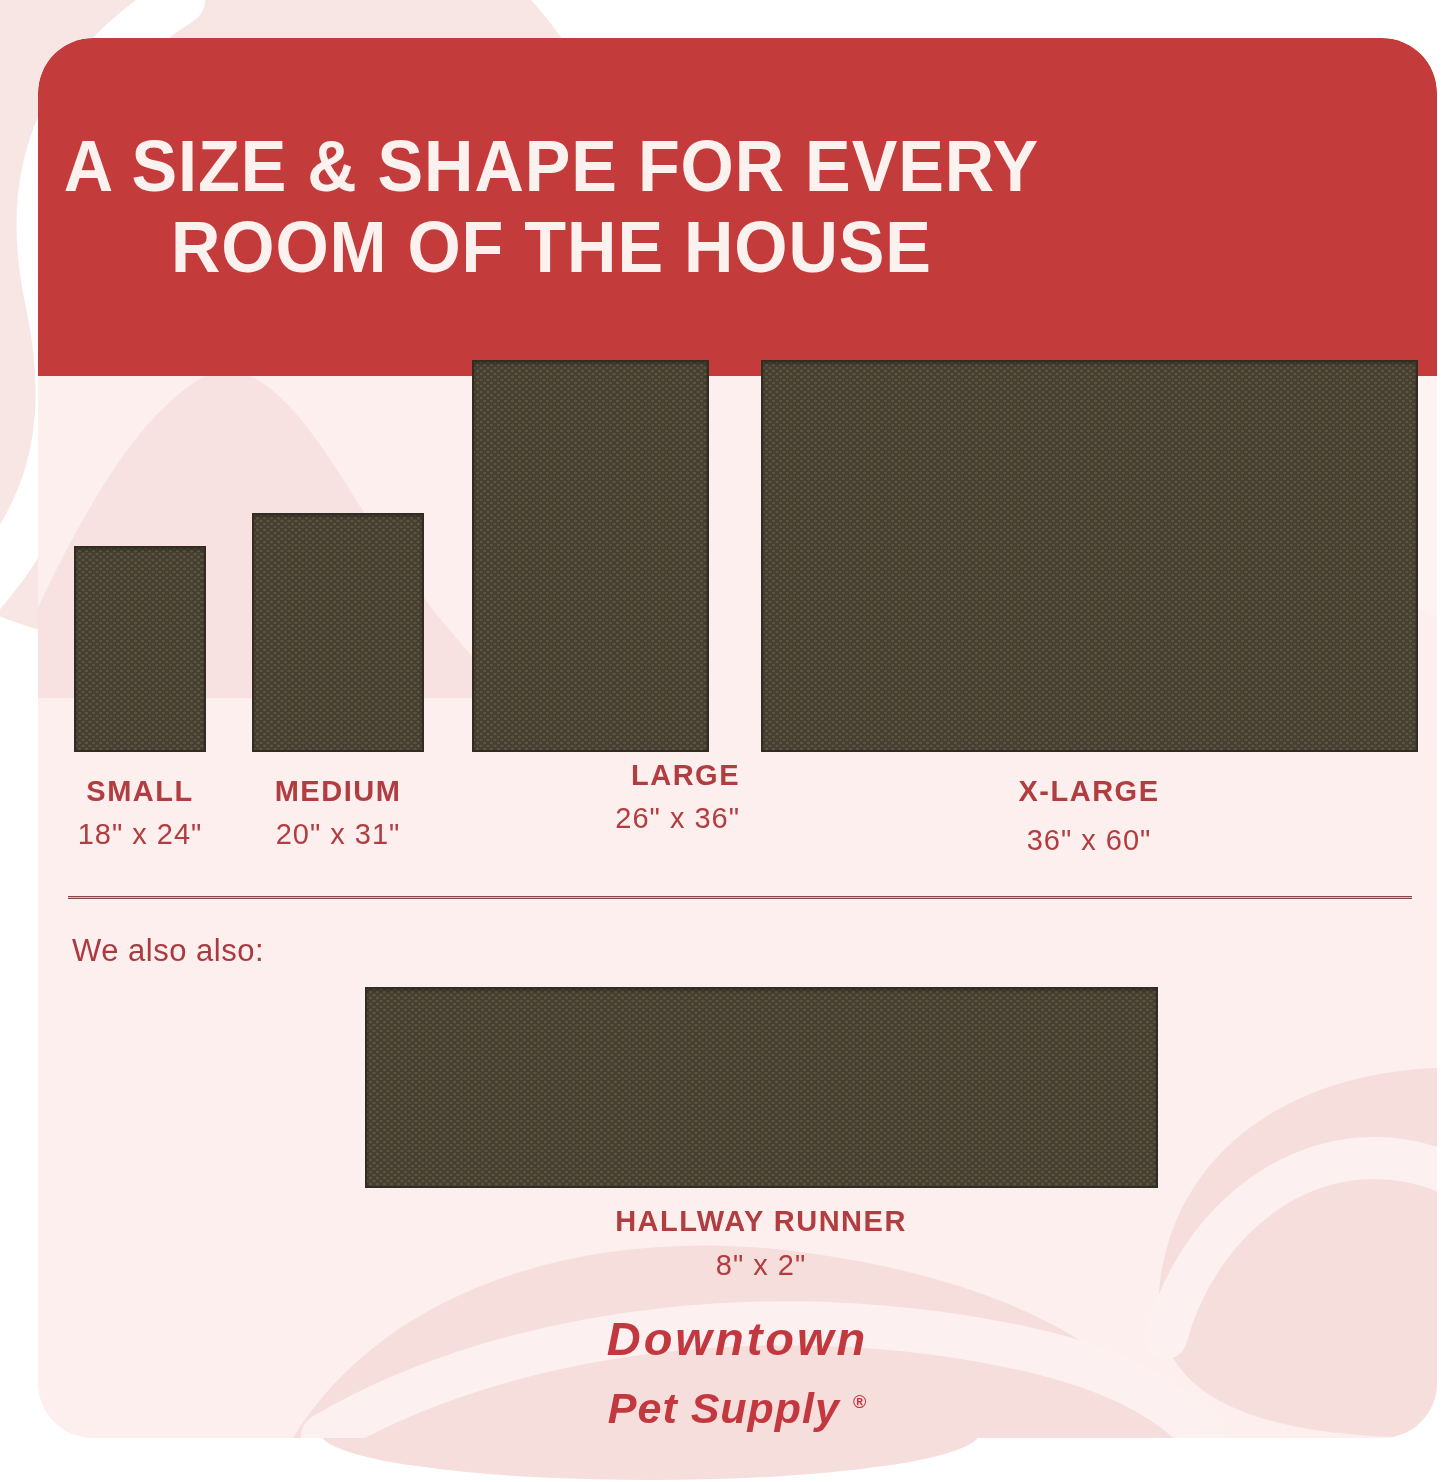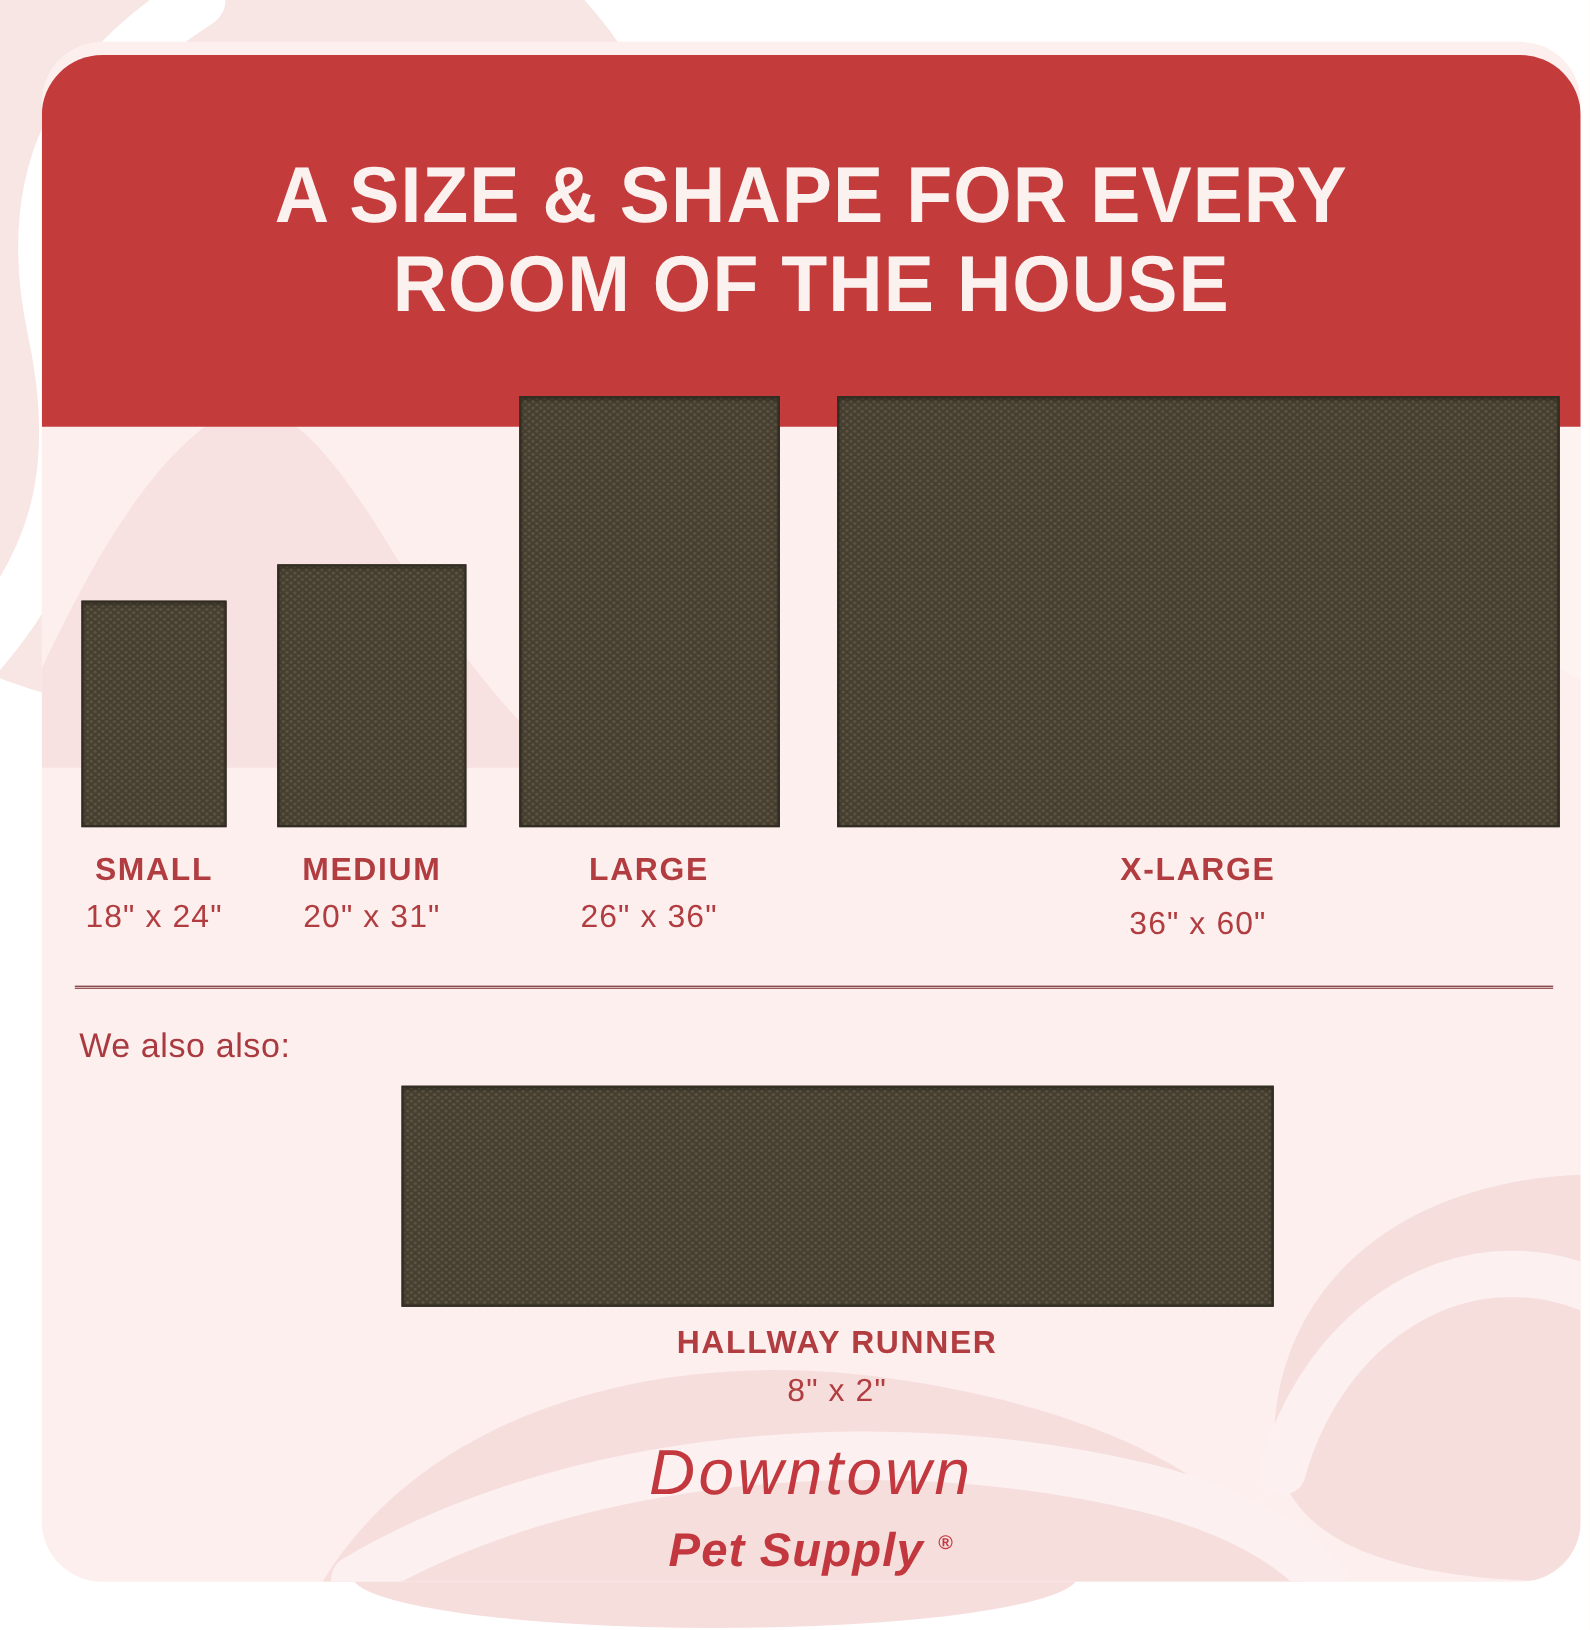--- a/index.html
+++ b/index.html
@@ -24,21 +24,21 @@
   .card {
     position:absolute; left:38px; top:38px; width:1399px; height:1400px;
     background:#fcefee; border-radius:55px; overflow:hidden; z-index:1;
   }
   .card-swirls { position:absolute; left:0; top:0; z-index:0; }
 
   
   .banner {
     position:absolute; left:0; top:0; width:100%; height:338px;
     background:#c43b3c; border-radius:55px 55px 0 0;
-    display:flex; align-items:center; justify-content:center; z-index:2;margin-top:12px;
+    display:flex; align-items:center; justify-content:flex-start; z-index:2;
   }
   .title {
     margin:0; text-align:center; color:#fbf2f0;
     font-size:72px; font-weight:bold; letter-spacing:1px; line-height:1.12;
     transform:scaleX(0.95); transform-origin:center;
   }
   .title-line { display:block; white-space:nowrap; }
 
   
   .mat {
@@ -58,40 +58,40 @@
   .mat-xlarge { left:723px; top:322px; width:657px; height:392px; }
   .mat-runner { left:327px; top:949px; width:793px; height:201px; }
 
   
   .size-label {
     position:absolute; width:300px; text-align:center; color:#b13d40; z-index:2;
     display:flex; flex-direction:column; gap:10px;
   }
   .label-small  { left:-48px;  top:737px; }
   .label-medium { left:150px;  top:737px; }
-  .label-large  { left:402px;  top:737px; }
+  .label-large  { left:402px;  top:721px;align-items:flex-end; }
   .label-xlarge { left:901px;  top:737px;gap:16px; }
   .label-runner { left:523px;  top:1167px; width:400px;gap:11px; }
   .size-name { font-size:29px; font-weight:bold; letter-spacing:1.5px; }
   .size-dims { font-size:29px; font-weight:normal; letter-spacing:1px; }
 
   
   .divider {
     position:absolute; left:30px; top:858px; width:1344px; height:3px; z-index:2;
     background:linear-gradient(to bottom, #8a494d 0 1px, #d9b9b8 1px 2px, #8a494d 2px 3px);
   }
   .also-make {
     position:absolute; left:34px; top:895px; font-size:31px; color:#a93a3f;
     letter-spacing:0.5px; z-index:2;
   }
 
   
   .logo { position:absolute; left:0; width:100%; top:1272px; text-align:center; color:#c2383e; z-index:2; }
   .logo-main {
-    font-size:58px; font-weight:normal; font-style:italic; letter-spacing:3px; line-height:58px;
+    font-size:47px; font-weight:bold; font-style:italic; letter-spacing:3px; line-height:58px;
   }
   .logo-sub { font-size:43px; font-style:italic; font-weight:bold; letter-spacing:1px; line-height:68px; }
   .reg { font-size:18px; font-style:normal; vertical-align:super; }
 </style>
 </head>
 <body>
 
 <div class="stage">
 
   <div class="blob-tl"></div>

